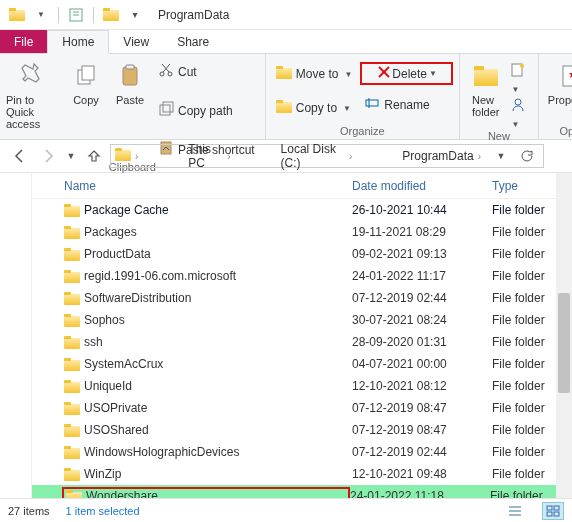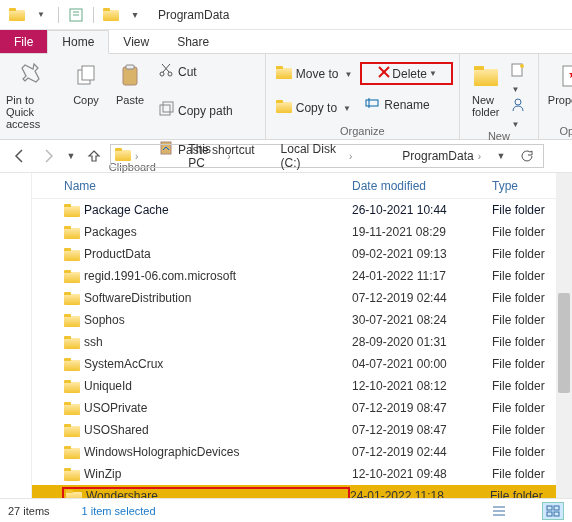--- a/index.html
+++ b/index.html
@@ -49,27 +49,27 @@
   .cols div { color:#3a6ea5; font-size:12px; }
   .col-name { width: 288px; }
   .col-date { width: 140px; }
   .col-type { flex:1; }
   .rows { }
   .row { display:flex; align-items:center; height:22px; padding-left:32px; }
   .row .name { width:288px; display:flex; align-items:center; gap:4px; }
   .row .date { width:140px; }
   .row .type { flex:1; }
   .row.fade { color:#0f172a; }
-  .row.sel { background:#eab308; }
+  .row.sel { background:#86efac; }
   .row.boxed .name { border:2px solid #d11; padding:0 2px; margin-left:-2px; }
   .scrollbar { position:absolute; right:0; top:0; width:16px; height:100%; background:#f0f0f0; }
   .scrollbar .thumb { position:absolute; left:2px; width:12px; background:#c2c2c2; border-radius:2px; }
 
   
-  .status { height:24px; border-top:1px solid #e5e5e5; display:flex; align-items:center; padding:4px 8px; gap:32px; font-size:11px; }
+  .status { height:24px; border-top:1px solid #e5e5e5; display:flex; align-items:center; padding:4px 8px; gap:16px; font-size:11px; }
   .status .blue { color:#1979ca; }
   .status .spacer { flex:1; }
   .status .viewbtn { width:22px; height:18px; display:flex;align-items:center;justify-content:center; border:1px solid transparent; }
   .status .viewbtn.active { background:#cde8ff; border-color:#8cb; }
 
   
   .foldericon { width:16px; height:13px; display:inline-block; position:relative; }
   .foldericon::before { content:''; position:absolute; left:0; top:2px; width:16px; height:11px; background:linear-gradient(#ffe9a6,#f3c432); border-radius:1px; }
   .foldericon::after { content:''; position:absolute; left:0; top:0; width:7px; height:3px; background:#f3c432; border-radius:1px 1px 0 0; }
   .foldericon.big { width:24px; height:20px; }

